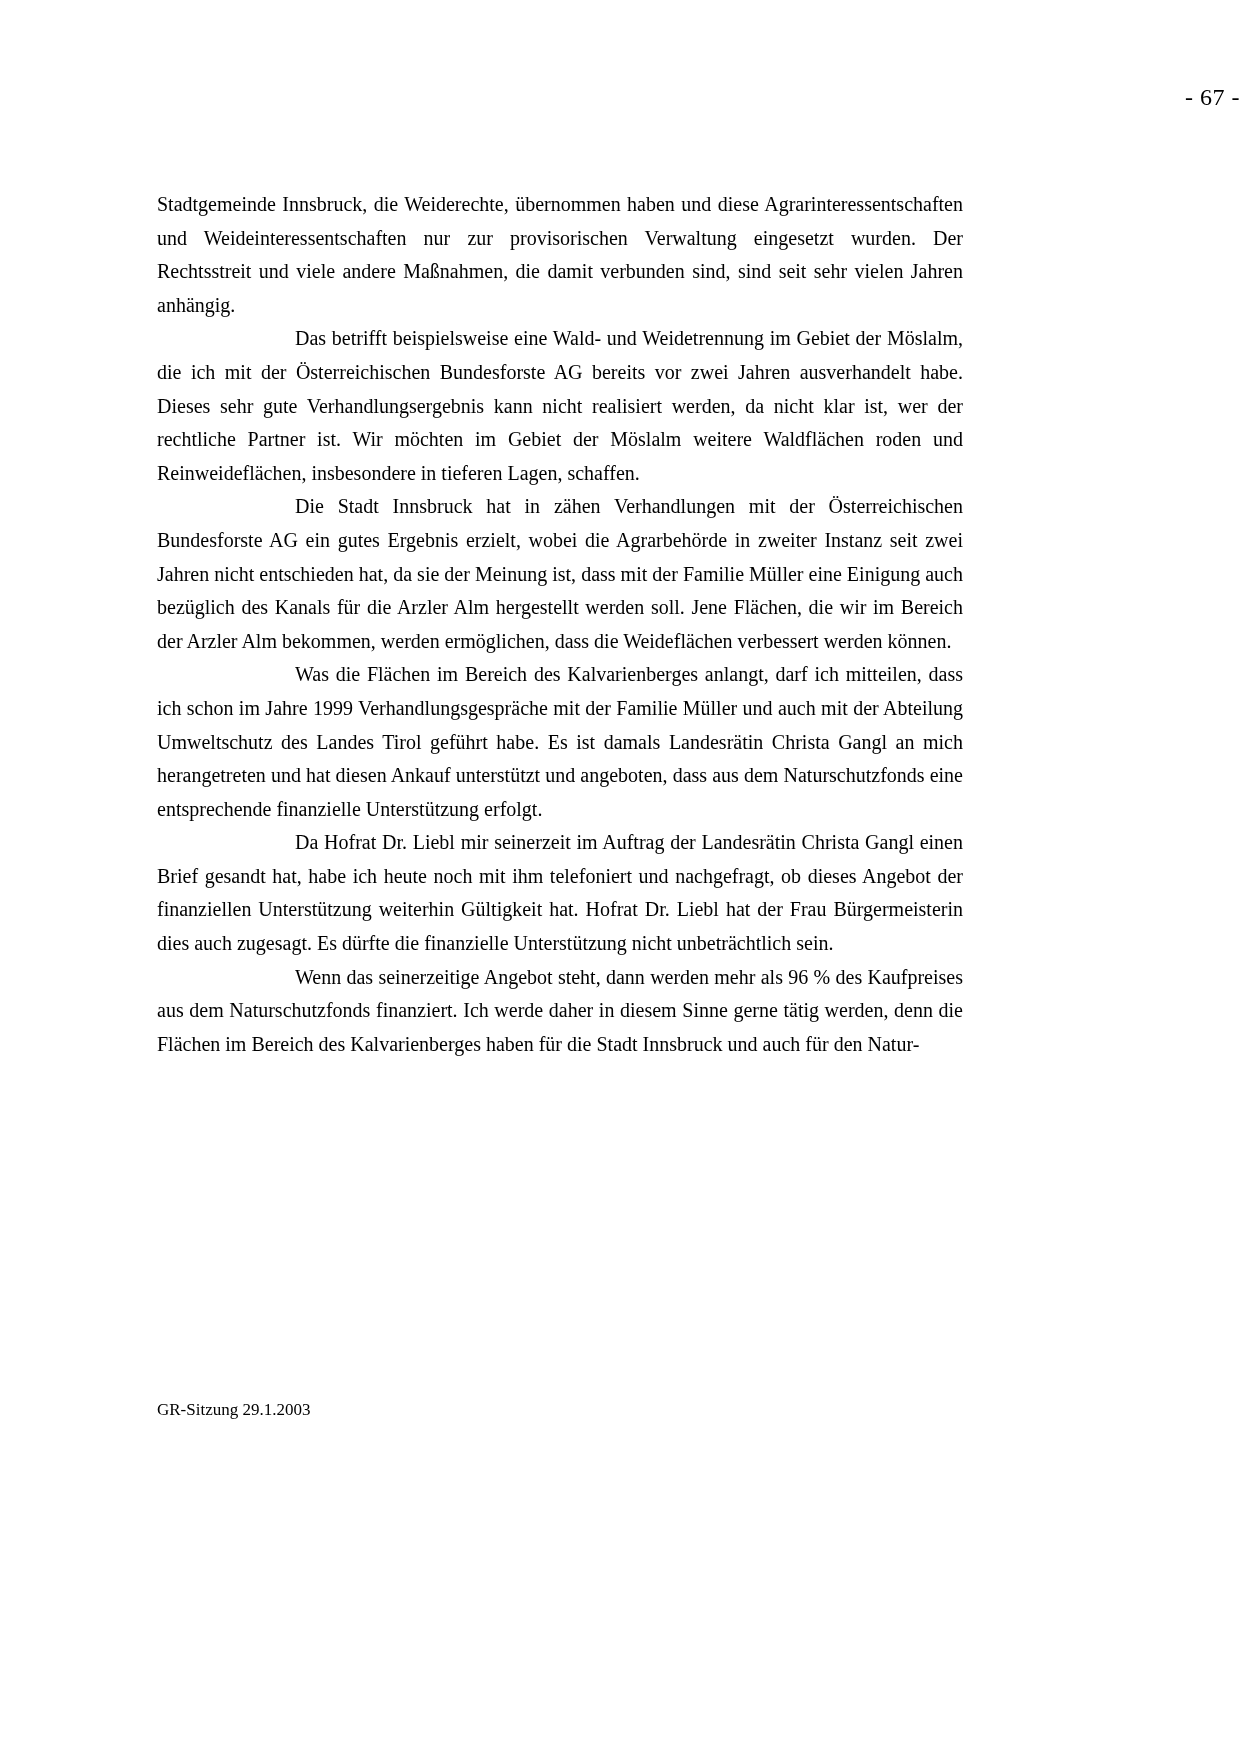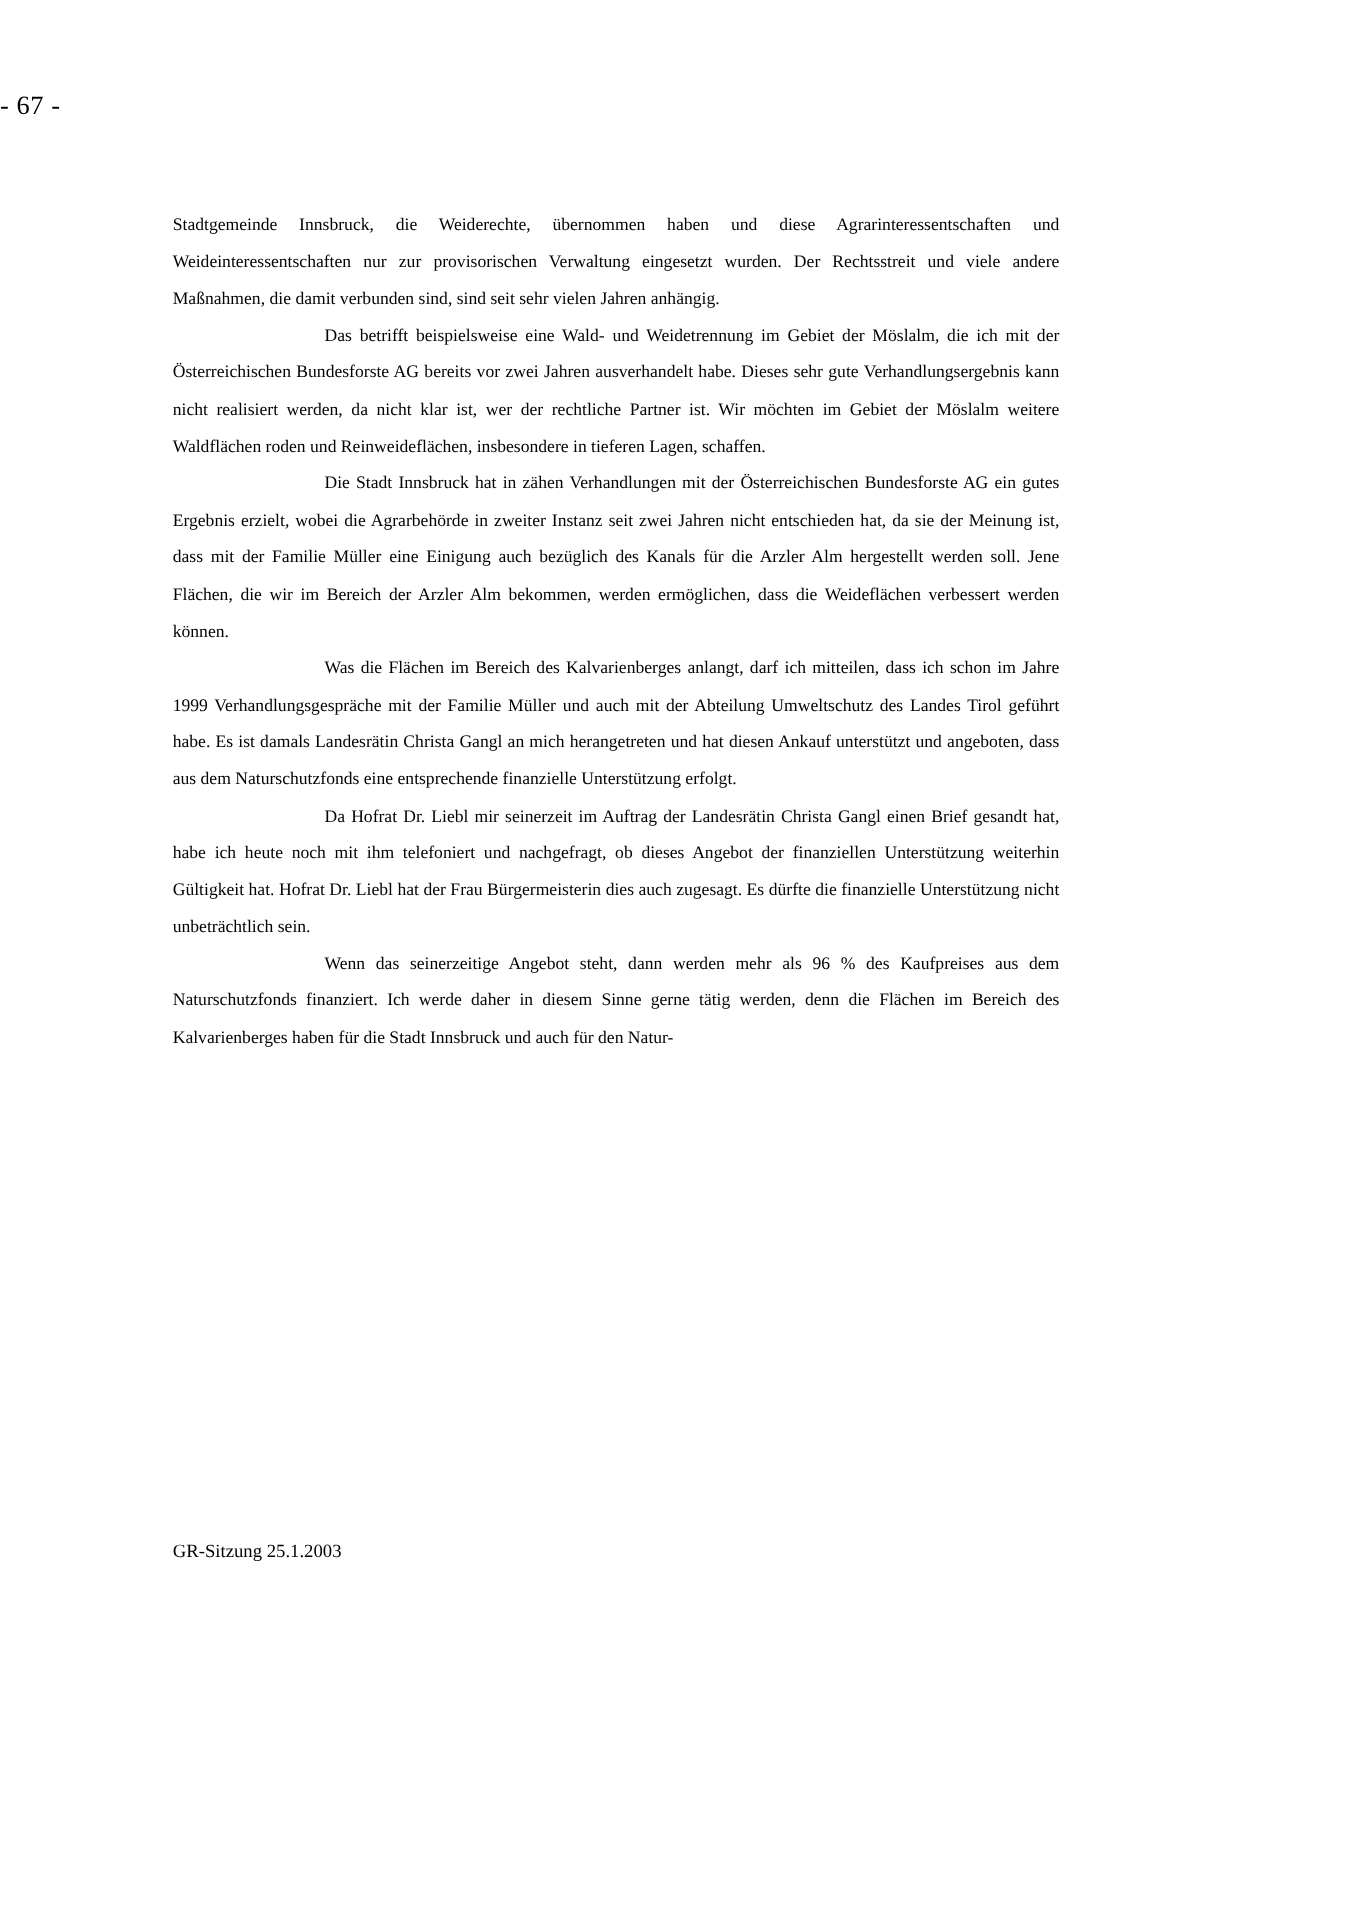--- a/index.html
+++ b/index.html
@@ -14,30 +14,30 @@
     background: #ffffff;
     color: #000000;
     font-family: "Liberation Serif", "DejaVu Serif", serif;
     overflow: hidden;
   }
   .page-number {
     position: absolute;
     top: 84px;
     left: 0;
     width: 100%;
-    text-align: left;
+    text-align: right;
     font-size: 24px;
     letter-spacing: 0.5px;
   }
   .content {
     position: absolute;
     top: 188px;
     left: 157px;
     width: 806px;
-    font-size: 16px;
+    font-size: 20px;
     line-height: 33.6px;
     text-align: justify;
   }
   .content p {
     margin: 0;
     padding: 0;
   }
   .content p.indent {
     text-indent: 138px;
   }
@@ -57,15 +57,15 @@
 
   <div class="content">
     <p class="no-indent">Stadtgemeinde Innsbruck, die Weiderechte, übernommen haben und diese Agrarinteressentschaften und Weideinteressentschaften nur zur provisorischen Verwaltung eingesetzt wurden. Der Rechtsstreit und viele andere Maßnahmen, die damit verbunden sind, sind seit sehr vielen Jahren anhängig.</p>
     <p class="indent">Das betrifft beispielsweise eine Wald- und Weidetrennung im Gebiet der Möslalm, die ich mit der Österreichischen Bundesforste AG bereits vor zwei Jahren ausverhandelt habe. Dieses sehr gute Verhandlungsergebnis kann nicht realisiert werden, da nicht klar ist, wer der rechtliche Partner ist. Wir möchten im Gebiet der Möslalm weitere Waldflächen roden und Reinweideflächen, insbesondere in tieferen Lagen, schaffen.</p>
     <p class="indent">Die Stadt Innsbruck hat in zähen Verhandlungen mit der Österreichischen Bundesforste AG ein gutes Ergebnis erzielt, wobei die Agrarbehörde in zweiter Instanz seit zwei Jahren nicht entschieden hat, da sie der Meinung ist, dass mit der Familie Müller eine Einigung auch bezüglich des Kanals für die Arzler Alm hergestellt werden soll. Jene Flächen, die wir im Bereich der Arzler Alm bekommen, werden ermöglichen, dass die Weideflächen verbessert werden können.</p>
     <p class="indent">Was die Flächen im Bereich des Kalvarienberges anlangt, darf ich mitteilen, dass ich schon im Jahre 1999 Verhandlungsgespräche mit der Familie Müller und auch mit der Abteilung Umweltschutz des Landes Tirol geführt habe. Es ist damals Landesrätin Christa Gangl an mich herangetreten und hat diesen Ankauf unterstützt und angeboten, dass aus dem Naturschutzfonds eine entsprechende finanzielle Unterstützung erfolgt.</p>
     <p class="indent">Da Hofrat Dr. Liebl mir seinerzeit im Auftrag der Landesrätin Christa Gangl einen Brief gesandt hat, habe ich heute noch mit ihm telefoniert und nachgefragt, ob dieses Angebot der finanziellen Unterstützung weiterhin Gültigkeit hat. Hofrat Dr. Liebl hat der Frau Bürgermeisterin dies auch zugesagt. Es dürfte die finanzielle Unterstützung nicht unbeträchtlich sein.</p>
     <p class="indent">Wenn das seinerzeitige Angebot steht, dann werden mehr als 96 % des Kaufpreises aus dem Naturschutzfonds finanziert. Ich werde daher in diesem Sinne gerne tätig werden, denn die Flächen im Bereich des Kalvarienberges haben für die Stadt Innsbruck und auch für den Natur-</p>
   </div>
 
-  <div class="footer">GR-Sitzung 25.1.2003</div>
+  <div class="footer">GR-Sitzung 29.1.2003</div>
 
 </div>
 
 </body></html>

